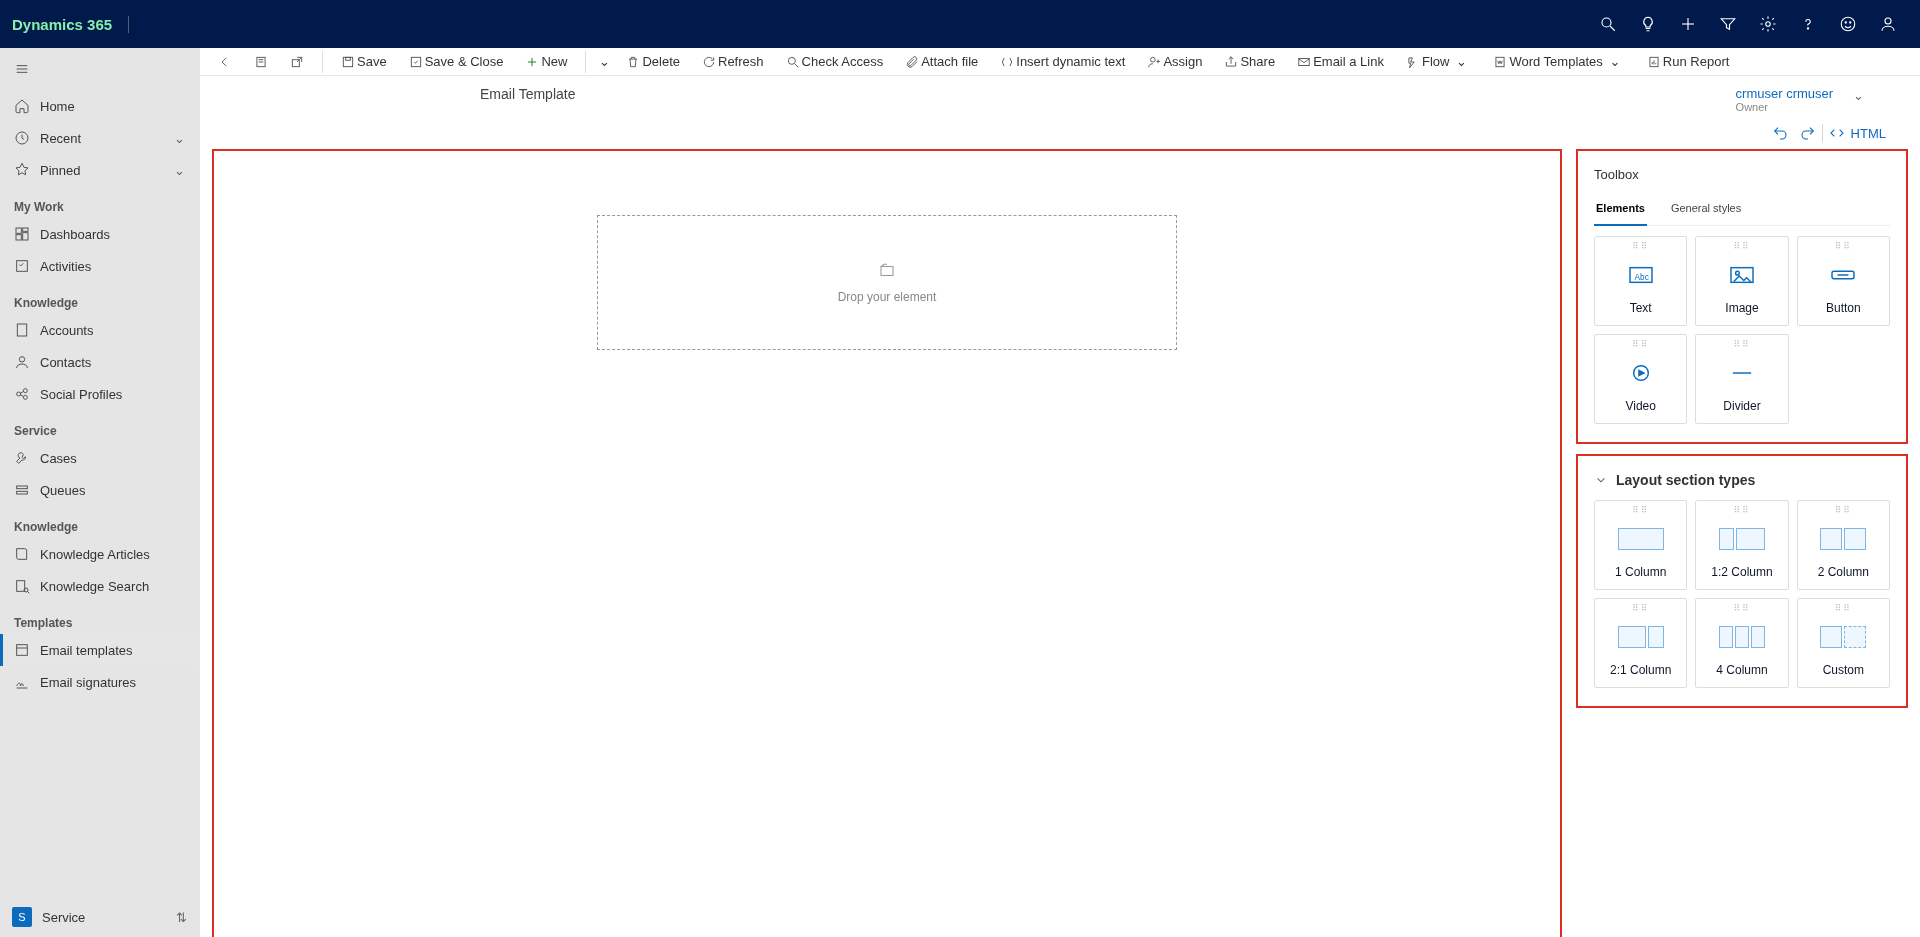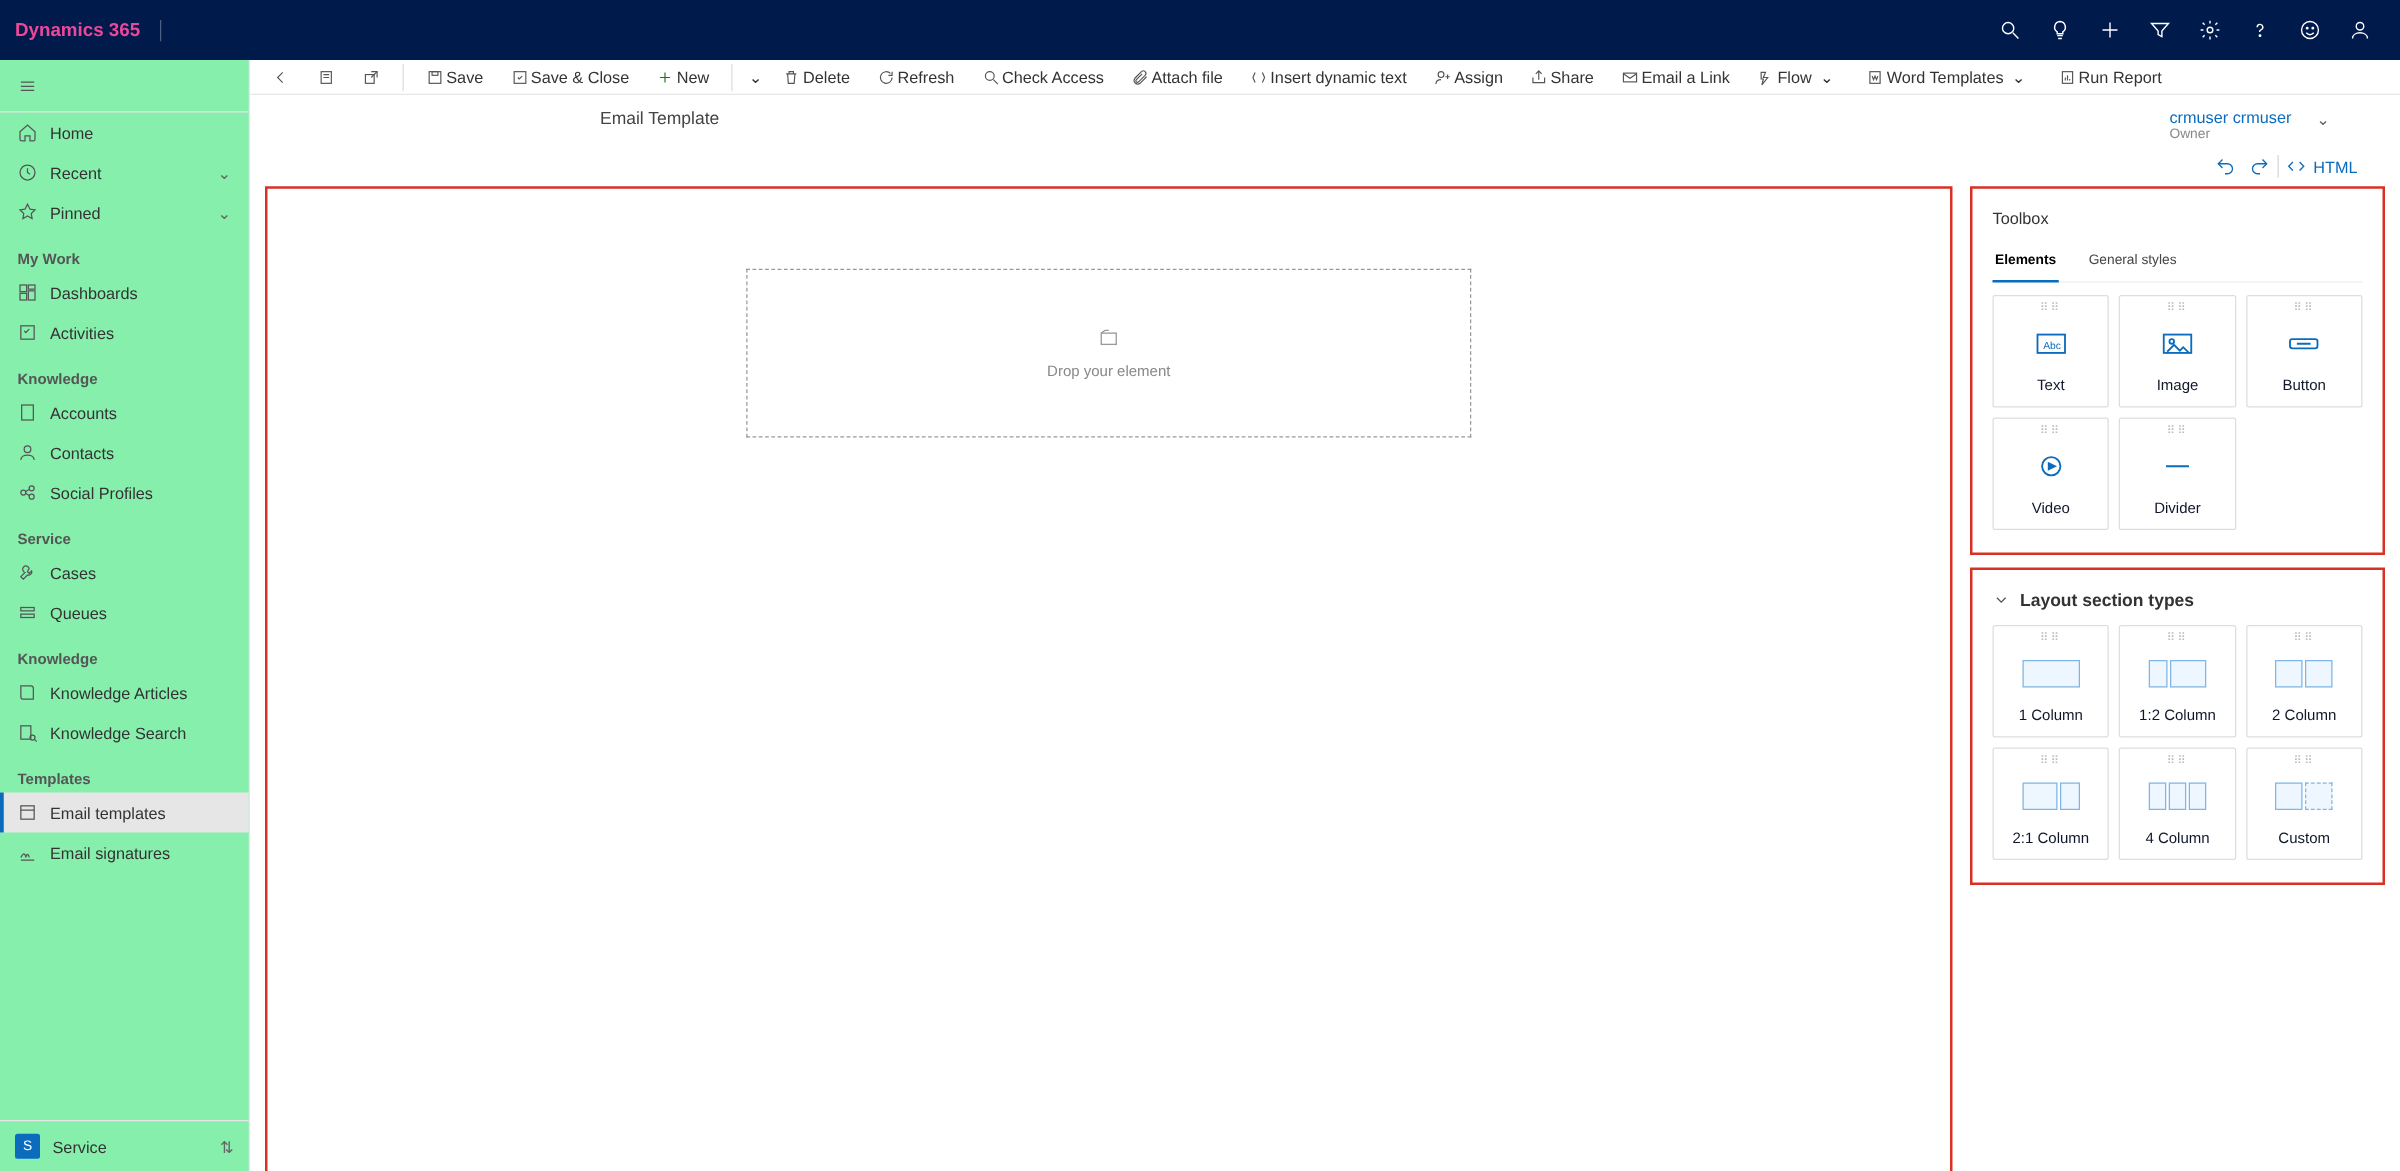--- a/index.html
+++ b/index.html
@@ -14,30 +14,30 @@
   }
 
   
   .top-bar {
     background: #001b4b;
     height: 48px;
     display: flex;
     align-items: center;
     padding: 0 12px;
   }
-  .top-bar .brand { color: #ec4899; font-weight: 600; font-size: 15px; padding-right: 16px; border-right: 1px solid rgba(255,255,255,.3); }
+  .top-bar .brand { color: #86efac; font-weight: 600; font-size: 15px; padding-right: 16px; border-right: 1px solid rgba(255,255,255,.3); }
   .top-bar .spacer { flex: 1; }
   .top-bar .icon-btn { width: 40px; height: 48px; display:flex; align-items:center; justify-content:center; color:#fff; cursor:pointer; }
   .top-bar .icon-btn svg { width:18px; height:18px; stroke:#fff; fill:none; stroke-width:1.5; }
 
   
   .body-row { display:flex; height: calc(937px - 48px); }
 
   
-  .sidebar { width: 200px; background:#86efac; border-right:1px solid #e6e6e6; display:flex; flex-direction:column; }
+  .sidebar { width: 200px; background:#e5e5e5; border-right:1px solid #e6e6e6; display:flex; flex-direction:column; }
   .sidebar .hamburger { height: 42px; display:flex; align-items:center; padding:0 14px; border-bottom:1px solid #e6e6e6; cursor:pointer;}
   .sidebar .nav-section-label { font-weight:600; color:#555; font-size:12px; padding:14px 14px 4px; }
   .sidebar .nav-item { display:flex; align-items:center; gap:10px; padding:8px 14px; color:#333; cursor:pointer; position:relative; }
   .sidebar .nav-item.selected { background:#e6e6e6; }
   .sidebar .nav-item.selected::before { content:""; position:absolute; left:0; top:0; bottom:0; width:3px; background:#0b6cbe; }
   .sidebar .nav-item .chev { margin-left:auto; color:#666; }
   .sidebar .nav-item svg, .sidebar .hamburger svg { width:16px; height:16px; stroke:#555; fill:none; stroke-width:1.5; }
   .sidebar .bottom-app { margin-top:auto; display:flex; align-items:center; gap:10px; padding:10px 12px; border-top:1px solid #e6e6e6; }
   .sidebar .bottom-app .appicon { width:20px; height:20px; background:#0b6cbe; color:#fff; font-size:11px; display:flex; align-items:center; justify-content:center; border-radius:2px;}
   .sidebar .bottom-app .updn { margin-left:auto; color:#666; }

